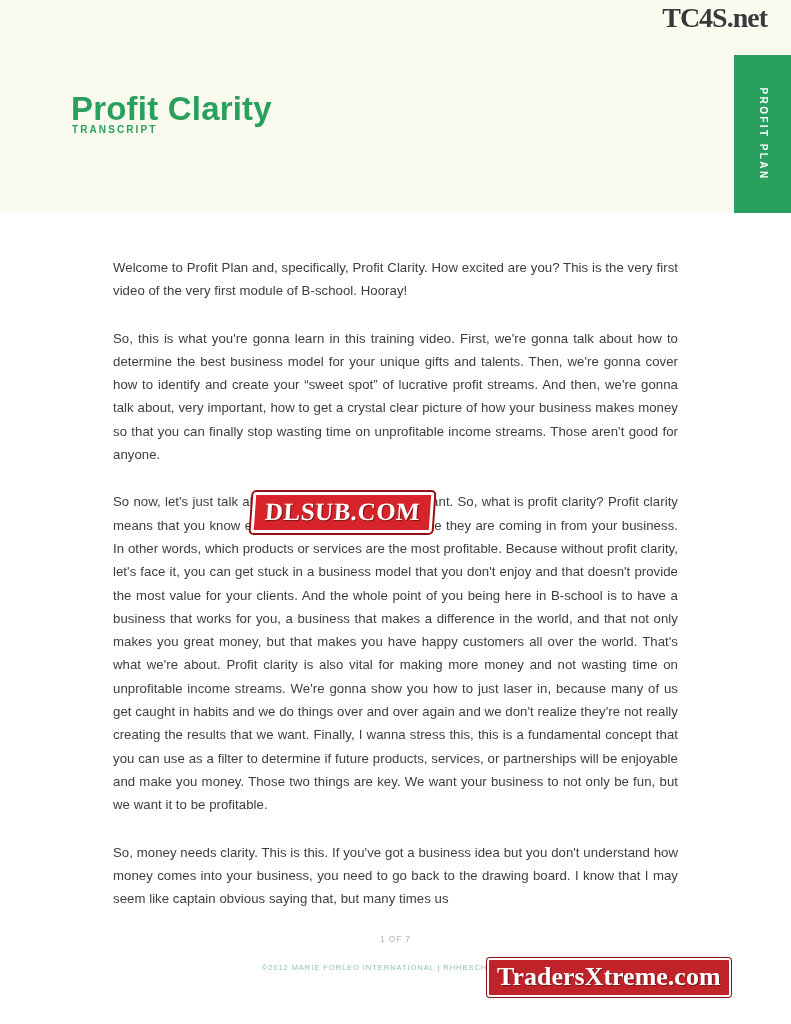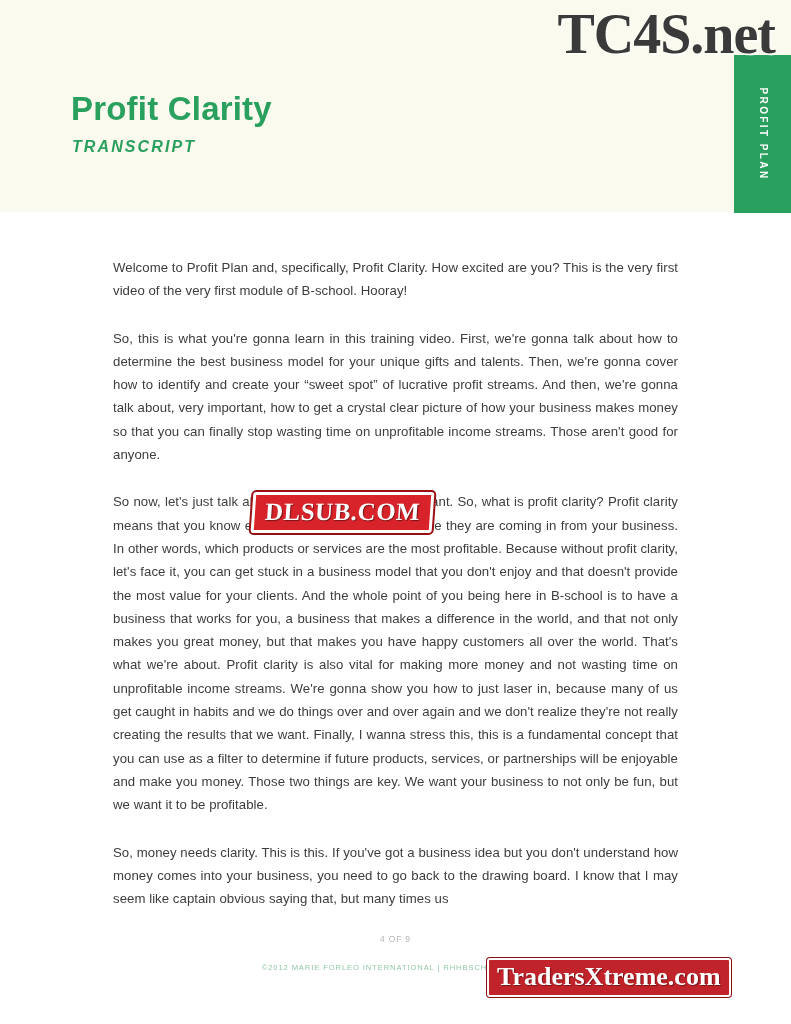--- a/index.html
+++ b/index.html
@@ -35,26 +35,25 @@
     left: 71px;
     top: 90px;
     font-size: 33px;
     font-weight: bold;
     color: #2aa05e;
     letter-spacing: 0.2px;
   }
   .header-subtitle {
     position: absolute;
     left: 72px;
-    top: 138px;
-    font-size: 16px;
+    top: 124px;
+    font-size: 10px;
     font-weight: bold;
     color: #2aa05e;
     letter-spacing: 2.1px;
-    font-style: italic;
   }
 
   
   .side-tab {
     position: absolute;
     right: 0;
     top: 55px;
     width: 57px;
     height: 158px;
     background: #2aa05e;
@@ -67,24 +66,24 @@
     white-space: nowrap;
     color: #ffffff;
     font-size: 10px;
     font-weight: bold;
     letter-spacing: 2.4px;
   }
 
   
   .wm-tc4s {
     position: absolute;
-    right: 16px;
+    right: 24px;
     top: 2px;
     font-family: "Liberation Serif", serif;
-    font-size: 56px;
+    font-size: 28px;
     font-weight: bold;
     color: #3a3a3a;
     letter-spacing: -1px;
     text-shadow: 2px 2px 0 rgba(255,255,255,0.55);
     z-index: 30;
   }
   .wm-dlsub {
     position: absolute;
     left: 252px;
     top: 492px;
@@ -176,18 +175,18 @@
 
   <div class="content">
     <p class="para">Welcome to Profit Plan and, specifically, Profit Clarity. How excited are you? This is the very first video of the very first module of B-school. Hooray!</p>
     <p class="para">So, this is what you're gonna learn in this training video. First, we're gonna talk about how to determine the best business model for your unique gifts and talents. Then, we're gonna cover how to identify and create your “sweet spot” of lucrative profit streams. And then, we're gonna talk about, very important, how to get a crystal clear picture of how your business makes money so that you can finally stop wasting time on unprofitable income streams. Those aren't good for anyone.</p>
     <p class="para">So now, let's just talk about why profit clarity is important. So, what is profit clarity? Profit clarity means that you know exactly where your profits, where they are coming in from your business. In other words, which products or services are the most profitable. Because without profit clarity, let's face it, you can get stuck in a business model that you don't enjoy and that doesn't provide the most value for your clients. And the whole point of you being here in B-school is to have a business that works for you, a business that makes a difference in the world, and that not only makes you great money, but that makes you have happy customers all over the world. That's what we're about. Profit clarity is also vital for making more money and not wasting time on unprofitable income streams. We're gonna show you how to just laser in, because many of us get caught in habits and we do things over and over again and we don't realize they're not really creating the results that we want. Finally, I wanna stress this, this is a fundamental concept that you can use as a filter to determine if future products, services, or partnerships will be enjoyable and make you money. Those two things are key. We want your business to not only be fun, but we want it to be profitable.</p>
     <p class="para">So, money needs clarity. This is this. If you've got a business idea but you don't understand how money comes into your business, you need to go back to the drawing board. I know that I may seem like captain obvious saying that, but many times us</p>
   </div>
 
   <div class="wm-dlsub">DLSUB.COM</div>
 
-  <div class="footer-page">4 OF 9</div>
+  <div class="footer-page">1 OF 7</div>
   <div class="footer-copy">©2012 MARIE FORLEO INTERNATIONAL | RHHBSCHOOL.COM</div>
 
   <div class="wm-traders">TradersXtreme.com</div>
 
 </div>
 
 </body></html>

